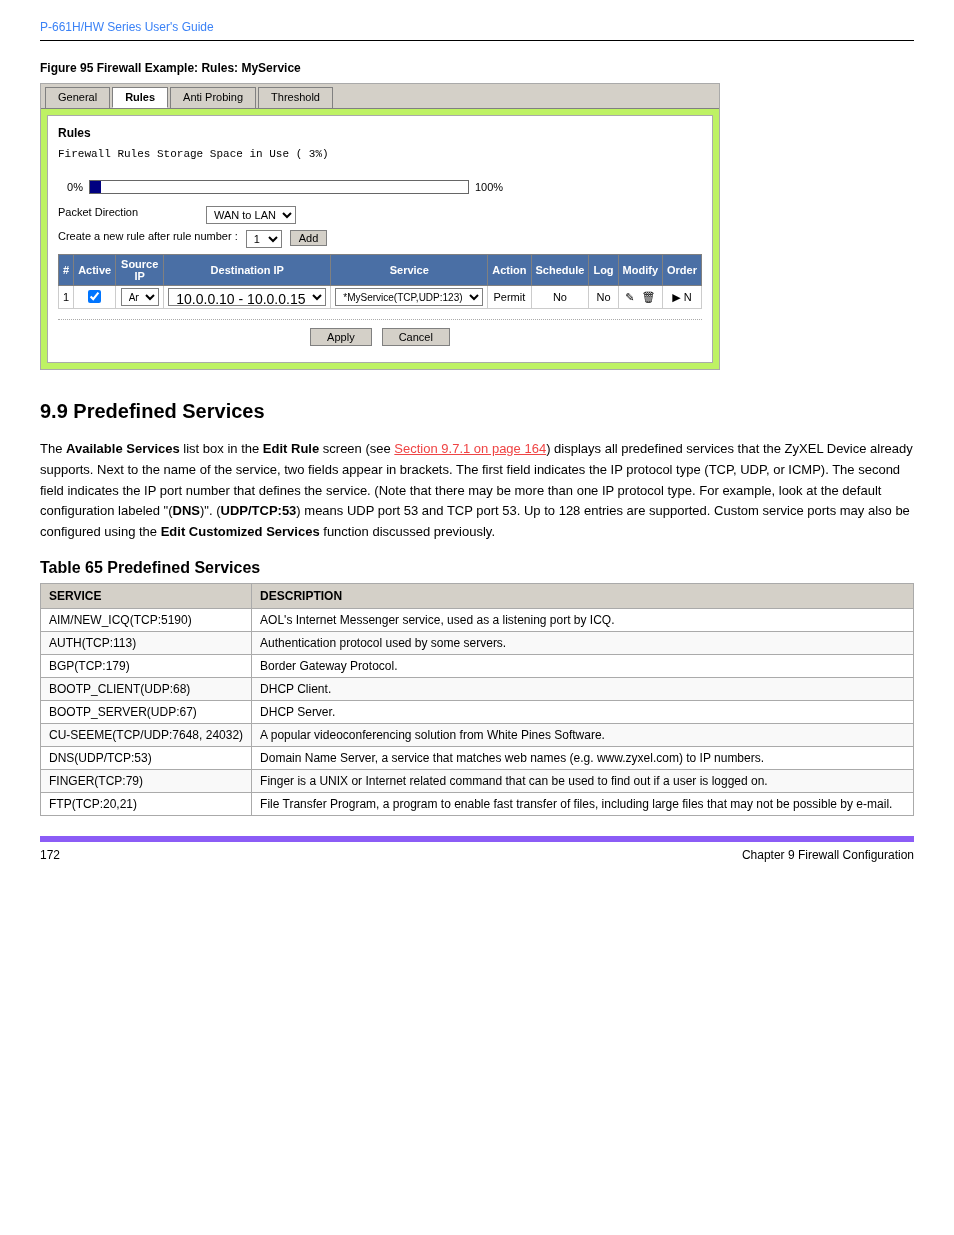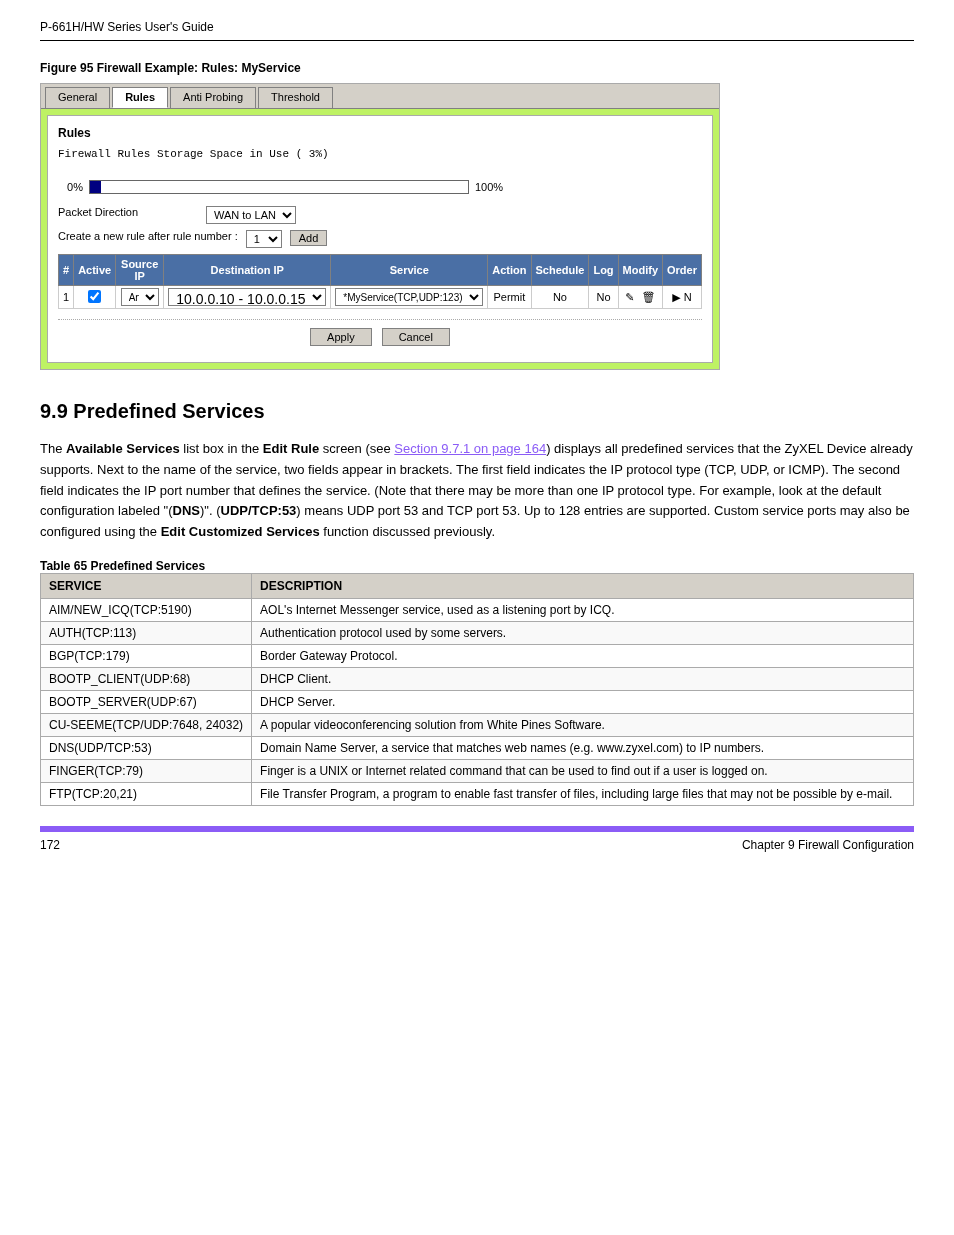--- a/index.html
+++ b/index.html
@@ -12,21 +12,21 @@
       min-height: 1235px;
       padding: 20px 40px 30px 40px;
     }
 
     
     .page-header {
       border-bottom: 1px solid #000;
       padding-bottom: 6px;
       margin-bottom: 20px;
       font-size: 12px;
-      color: #000000;
+      color: #3b82f6;
     }
 
     
     .figure-caption {
       font-size: 12px;
       font-weight: bold;
       margin-bottom: 8px;
     }
 
     .firewall-box {
@@ -175,29 +175,29 @@
       margin-bottom: 16px;
       margin-top: 0;
     }
 
     .body-text {
       font-size: 13px;
       line-height: 1.6;
       margin-bottom: 16px;
     }
     .body-text a {
-      color: #8b5cf6;
+      color: #ef4444;
     }
     .bold { font-weight: bold; }
 
     
     .table-caption {
-      font-size: 12px;
-      font-weight: bold;
-      margin-bottom: 0;
+      font-size: 16px;
+      font-weight: bold;
+      margin-bottom: 6px;
     }
 
     .services-table {
       width: 100%;
       border-collapse: collapse;
       font-size: 12px;
     }
     .services-table th {
       background: #d4d0c8;
       border: 1px solid #aaa;

